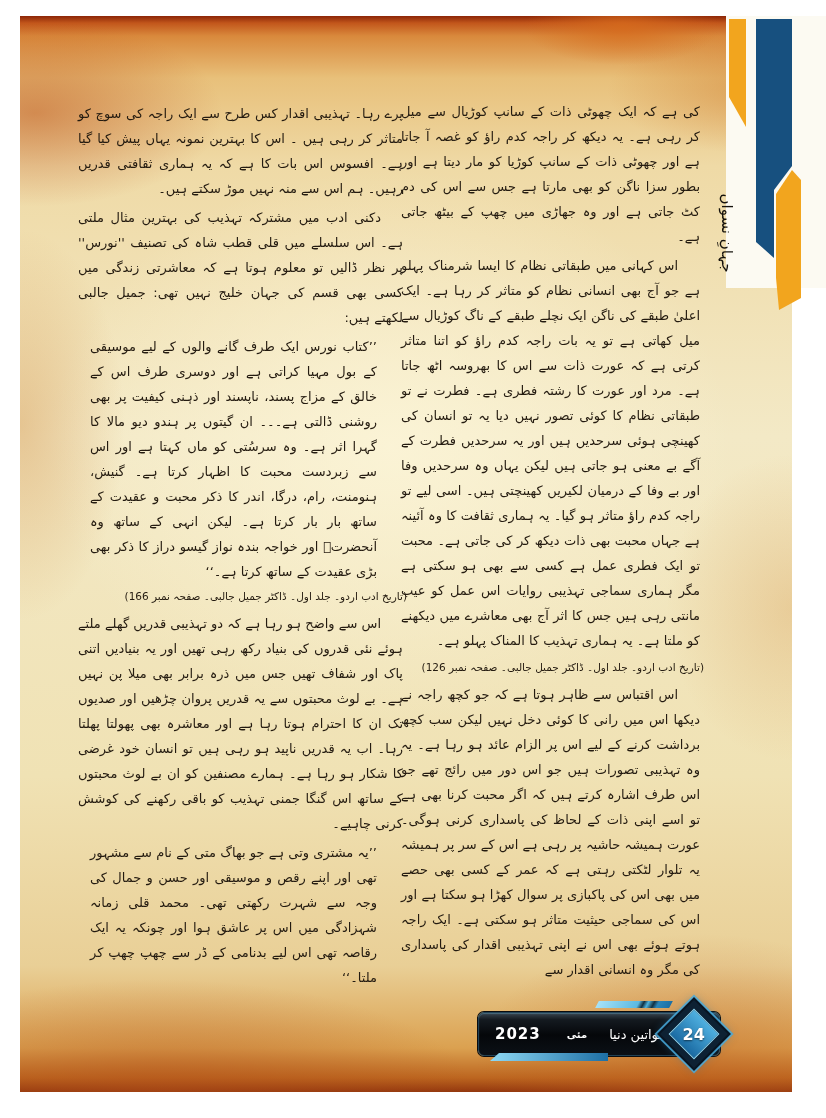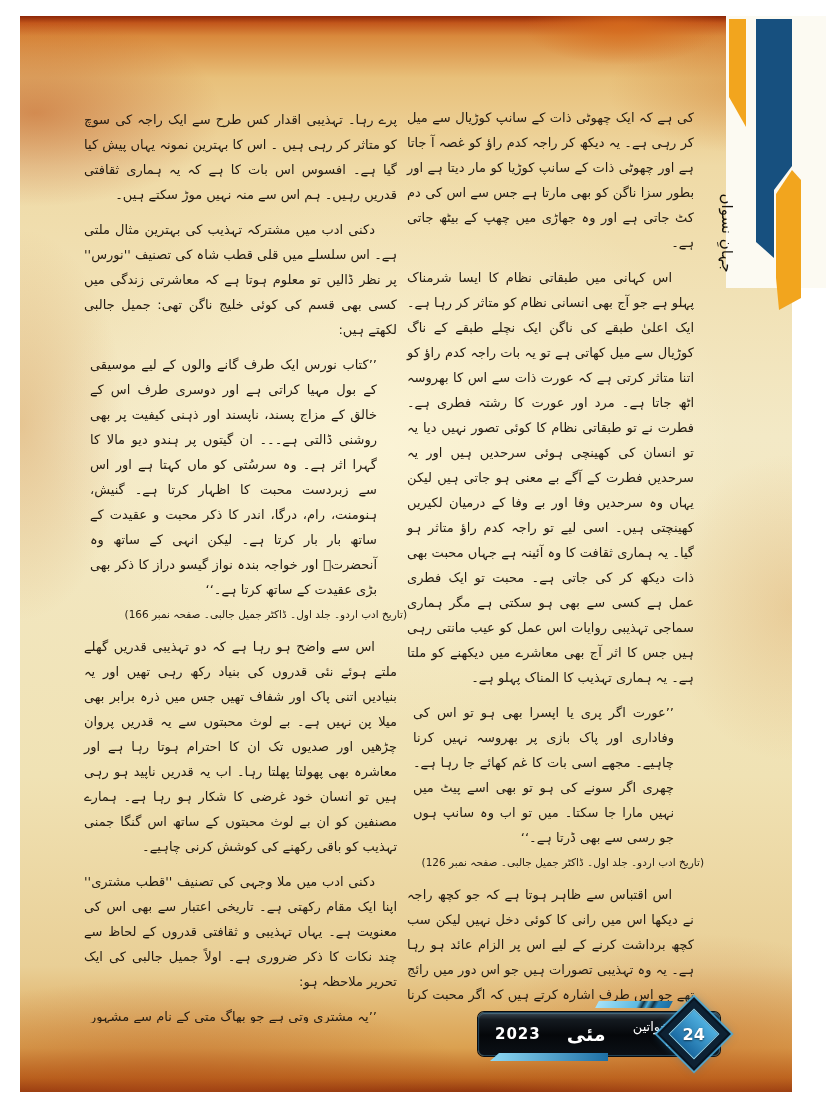--- a/index.html
+++ b/index.html
@@ -26,32 +26,32 @@
   .ribbon-svg{position:absolute;left:726px;top:16px;}
   .ribbon-label-box{position:absolute;left:708px;top:168px;width:38px;height:130px;
     display:flex;align-items:center;justify-content:center;}
   .ribbon-label-box span{display:inline-block;transform:rotate(90deg);white-space:nowrap;
     direction:rtl;font-size:15px;color:#14110c;letter-spacing:0;}
 
   
   .column{position:absolute;overflow:hidden;color:#241b10;}
   .col-right{left:397px;top:95px;width:307px;height:918px;}
   .col-left{left:74px;top:97px;width:333px;height:926px;}
-  .para{margin:10px;font-size:13px;line-height:25px;text-align:justify;text-justify:inter-word;}
+  .para{margin:4px;font-size:13px;line-height:25px;text-align:justify;text-justify:inter-word;}
   .para.body-indent{text-indent:22px;}
   .para.quote{margin:2px 30px 2px 16px;}
   .para.citation{font-size:10.5px;line-height:20px;text-align:right;margin:1px 0 5px;}
 
   
   .footer-bar{position:absolute;left:478px;top:1012px;width:240px;height:42px;border-radius:6px;
     background:linear-gradient(180deg,#39444e 0%,#141a20 16%,#05070a 52%,#0b1016 100%);
     border:1px solid #214256;box-shadow:0 0 0 1px #090c0f, inset 0 1px 1px rgba(120,200,240,.30);
-    display:flex;align-items:center;color:#ffffff;text-align:center;}
+    display:flex;align-items:center;color:#ffffff;}
   .footer-year{margin-left:16px;font-size:15px;font-weight:bold;letter-spacing:1px;}
-  .footer-month{margin-left:26px;font-size:19px;font-weight:bold;}
+  .footer-month{margin-left:26px;font-size:10px;font-weight:bold;}
   .footer-mag{margin-left:22px;font-size:13px;}
   .footer-stripe-top{position:absolute;left:597px;top:1001px;width:74px;height:7px;
     transform:skewX(-28deg);
     background:linear-gradient(90deg,#a6e2f7 0%,#5cb9e2 55%,#123142 62%,#4fb3dd 68%,#123142 76%,#2a85b8 82%,#1b6fa5 100%);}
   .footer-stripe-bottom{position:absolute;left:490px;top:1053px;width:118px;height:8px;
     background:linear-gradient(90deg,#8fd9f4,#1d6fa5);
     clip-path:polygon(9px 0,100% 0,100% 100%,0 100%);}
   .page-diamond{position:absolute;left:668px;top:1008px;width:48px;height:48px;transform:rotate(45deg);
     background:#0d2133;border:2px solid #081421;box-shadow:0 0 0 2px rgba(72,170,220,.85),0 0 8px rgba(40,120,170,.5);}
   .page-diamond-inner{position:absolute;left:6px;top:6px;right:6px;bottom:6px;
@@ -73,31 +73,29 @@
     <polygon points="30,3 66,3 66,150 48,174 48,242 30,226" fill="#17507f"></polygon>
     <polygon points="50,178 66,154 75,164 75,282 53,294 50,262" fill="#f2a51e"></polygon>
   </svg>
   <div class="ribbon-label-box">
     <span>جہانِ نسواں</span>
   </div>
 
   <div class="column col-right" dir="rtl">
       <p class="para body" dir="rtl">کی ہے کہ ایک چھوٹی ذات کے سانپ کوڑیال سے میل کر رہی ہے۔ یہ دیکھ کر راجہ کدم راؤ کو غصہ آ جاتا ہے اور چھوٹی ذات کے سانپ کوڑیا کو مار دیتا ہے اور بطور سزا ناگن کو بھی مارتا ہے جس سے اس کی دم کٹ جاتی ہے اور وہ جھاڑی میں چھپ کے بیٹھ جاتی ہے۔</p>
       <p class="para body-indent" dir="rtl">اس کہانی میں طبقاتی نظام کا ایسا شرمناک پہلو ہے جو آج بھی انسانی نظام کو متاثر کر رہا ہے۔ ایک اعلیٰ طبقے کی ناگن ایک نچلے طبقے کے ناگ کوڑیال سے میل کھاتی ہے تو یہ بات راجہ کدم راؤ کو اتنا متاثر کرتی ہے کہ عورت ذات سے اس کا بھروسہ اٹھ جاتا ہے۔ مرد اور عورت کا رشتہ فطری ہے۔ فطرت نے تو طبقاتی نظام کا کوئی تصور نہیں دیا یہ تو انسان کی کھینچی ہوئی سرحدیں ہیں اور یہ سرحدیں فطرت کے آگے بے معنی ہو جاتی ہیں لیکن یہاں وہ سرحدیں وفا اور بے وفا کے درمیان لکیریں کھینچتی ہیں۔ اسی لیے تو راجہ کدم راؤ متاثر ہو گیا۔ یہ ہماری ثقافت کا وہ آئینہ ہے جہاں محبت بھی ذات دیکھ کر کی جاتی ہے۔ محبت تو ایک فطری عمل ہے کسی سے بھی ہو سکتی ہے مگر ہماری سماجی تہذیبی روایات اس عمل کو عیب مانتی رہی ہیں جس کا اثر آج بھی معاشرے میں دیکھنے کو ملتا ہے۔ یہ ہماری تہذیب کا المناک پہلو ہے۔</p>
-      <p class="para quote" dir="rtl">’’عورت اگر پری یا اپسرا بھی ہو تو اس کی وفاداری اور پاک بازی پر بھروسہ نہیں کرنا چاہیے۔ مجھے اسی بات کا غم کھائے جا رہا ہے۔ چھری اگر سونے کی ہو تو بھی اسے پیٹ میں نہیں مارا جا سکتا۔ میں تو اب وہ سانپ ہوں جو رسی سے بھی ڈرتا ہے۔‘‘</p>
       <p class="para citation" dir="rtl">(تاریخ ادب اردو۔ جلد اول۔ ڈاکٹر جمیل جالبی۔ صفحہ نمبر 126)</p>
       <p class="para body-indent" dir="rtl">اس اقتباس سے ظاہر ہوتا ہے کہ جو کچھ راجہ نے دیکھا اس میں رانی کا کوئی دخل نہیں لیکن سب کچھ برداشت کرنے کے لیے اس پر الزام عائد ہو رہا ہے۔ یہ وہ تہذیبی تصورات ہیں جو اس دور میں رائج تھے جو اس طرف اشارہ کرتے ہیں کہ اگر محبت کرنا بھی ہے تو اسے اپنی ذات کے لحاظ کی پاسداری کرنی ہوگی۔ عورت ہمیشہ حاشیہ پر رہی ہے اس کے سر پر ہمیشہ یہ تلوار لٹکتی رہتی ہے کہ عمر کے کسی بھی حصے میں بھی اس کی پاکبازی پر سوال کھڑا ہو سکتا ہے اور اس کی سماجی حیثیت متاثر ہو سکتی ہے۔ ایک راجہ ہوتے ہوئے بھی اس نے اپنی تہذیبی اقدار کی پاسداری کی مگر وہ انسانی اقدار سے</p>
     </div>
   <div class="column col-left" dir="rtl">
       <p class="para body" dir="rtl">پرے رہا۔ تہذیبی اقدار کس طرح سے ایک راجہ کی سوچ کو متاثر کر رہی ہیں ۔ اس کا بہترین نمونہ یہاں پیش کیا گیا ہے۔ افسوس اس بات کا ہے کہ یہ ہماری ثقافتی قدریں رہیں۔ ہم اس سے منہ نہیں موڑ سکتے ہیں۔</p>
-      <p class="para body-indent" dir="rtl">دکنی ادب میں مشترکہ تہذیب کی بہترین مثال ملتی ہے۔ اس سلسلے میں قلی قطب شاہ کی تصنیف ''نورس'' پر نظر ڈالیں تو معلوم ہوتا ہے کہ معاشرتی زندگی میں کسی بھی قسم کی کوئی خلیج ناگن تھی: جمیل جالبی لکھتے ہیں:</p>
+      <p class="para body-indent" dir="rtl">دکنی ادب میں مشترکہ تہذیب کی بہترین مثال ملتی ہے۔ اس سلسلے میں قلی قطب شاہ کی تصنیف ''نورس'' پر نظر ڈالیں تو معلوم ہوتا ہے کہ معاشرتی زندگی میں کسی بھی قسم کی جہان خلیج نہیں تھی: جمیل جالبی لکھتے ہیں:</p>
       <p class="para quote" dir="rtl">’’کتاب نورس ایک طرف گانے والوں کے لیے موسیقی کے بول مہیا کراتی ہے اور دوسری طرف اس کے خالق کے مزاج پسند، ناپسند اور ذہنی کیفیت پر بھی روشنی ڈالتی ہے۔۔۔ ان گیتوں پر ہندو دیو مالا کا گہرا اثر ہے۔ وہ سرسُتی کو ماں کہتا ہے اور اس سے زبردست محبت کا اظہار کرتا ہے۔ گنیش، ہنومنت، رام، درگا، اندر کا ذکر محبت و عقیدت کے ساتھ بار بار کرتا ہے۔ لیکن انہی کے ساتھ وہ آنحضرتؐ اور خواجہ بندہ نواز گیسو دراز کا ذکر بھی بڑی عقیدت کے ساتھ کرتا ہے۔‘‘</p>
       <p class="para citation" dir="rtl">(تاریخ ادب اردو۔ جلد اول۔ ڈاکٹر جمیل جالبی۔ صفحہ نمبر 166)</p>
       <p class="para body-indent" dir="rtl">اس سے واضح ہو رہا ہے کہ دو تہذیبی قدریں گھلے ملتے ہوئے نئی قدروں کی بنیاد رکھ رہی تھیں اور یہ بنیادیں اتنی پاک اور شفاف تھیں جس میں ذرہ برابر بھی میلا پن نہیں ہے۔ بے لوث محبتوں سے یہ قدریں پروان چڑھیں اور صدیوں تک ان کا احترام ہوتا رہا ہے اور معاشرہ بھی پھولتا پھلتا رہا۔ اب یہ قدریں ناپید ہو رہی ہیں تو انسان خود غرضی کا شکار ہو رہا ہے۔ ہمارے مصنفین کو ان بے لوث محبتوں کے ساتھ اس گنگا جمنی تہذیب کو باقی رکھنے کی کوشش کرنی چاہیے۔</p>
-      <p class="para body-indent" dir="rtl">دکنی ادب میں ملا وجہی کی تصنیف ''قطب مشتری'' اپنا ایک مقام رکھتی ہے۔ تاریخی اعتبار سے بھی اس کی معنویت ہے۔ یہاں تہذیبی و ثقافتی قدروں کے لحاظ سے چند نکات کا ذکر ضروری ہے۔ اولاً جمیل جالبی کی ایک تحریر ملاحظہ ہو:</p>
       <p class="para quote" dir="rtl">’’یہ مشتری وتی ہے جو بھاگ متی کے نام سے مشہور تھی اور اپنے رقص و موسیقی اور حسن و جمال کی وجہ سے شہرت رکھتی تھی۔ محمد قلی زمانہ شہزادگی میں اس پر عاشق ہوا اور چونکہ یہ ایک رقاصہ تھی اس لیے بدنامی کے ڈر سے چھپ چھپ کر ملتا۔‘‘</p>
     </div>
 
   <div class="footer-stripe-top"></div>
   <div class="footer-bar">
     <span class="footer-year">2023</span>
     <span class="footer-month" dir="rtl">مئی</span>
     <span class="footer-mag" dir="rtl">ماہنامہ خواتین دنیا</span>
   </div>
   <div class="footer-stripe-bottom"></div>

